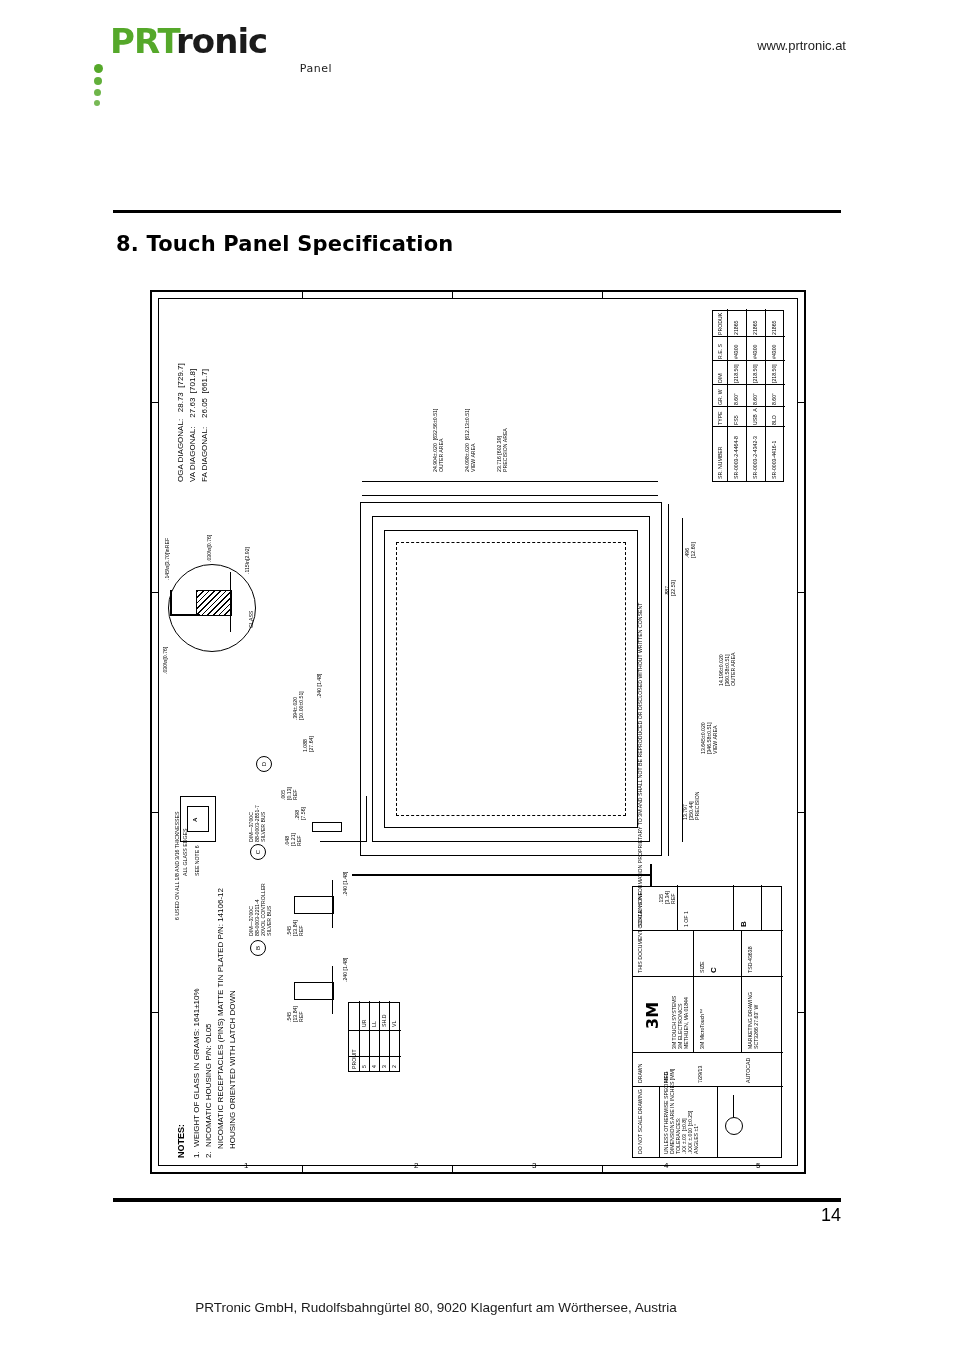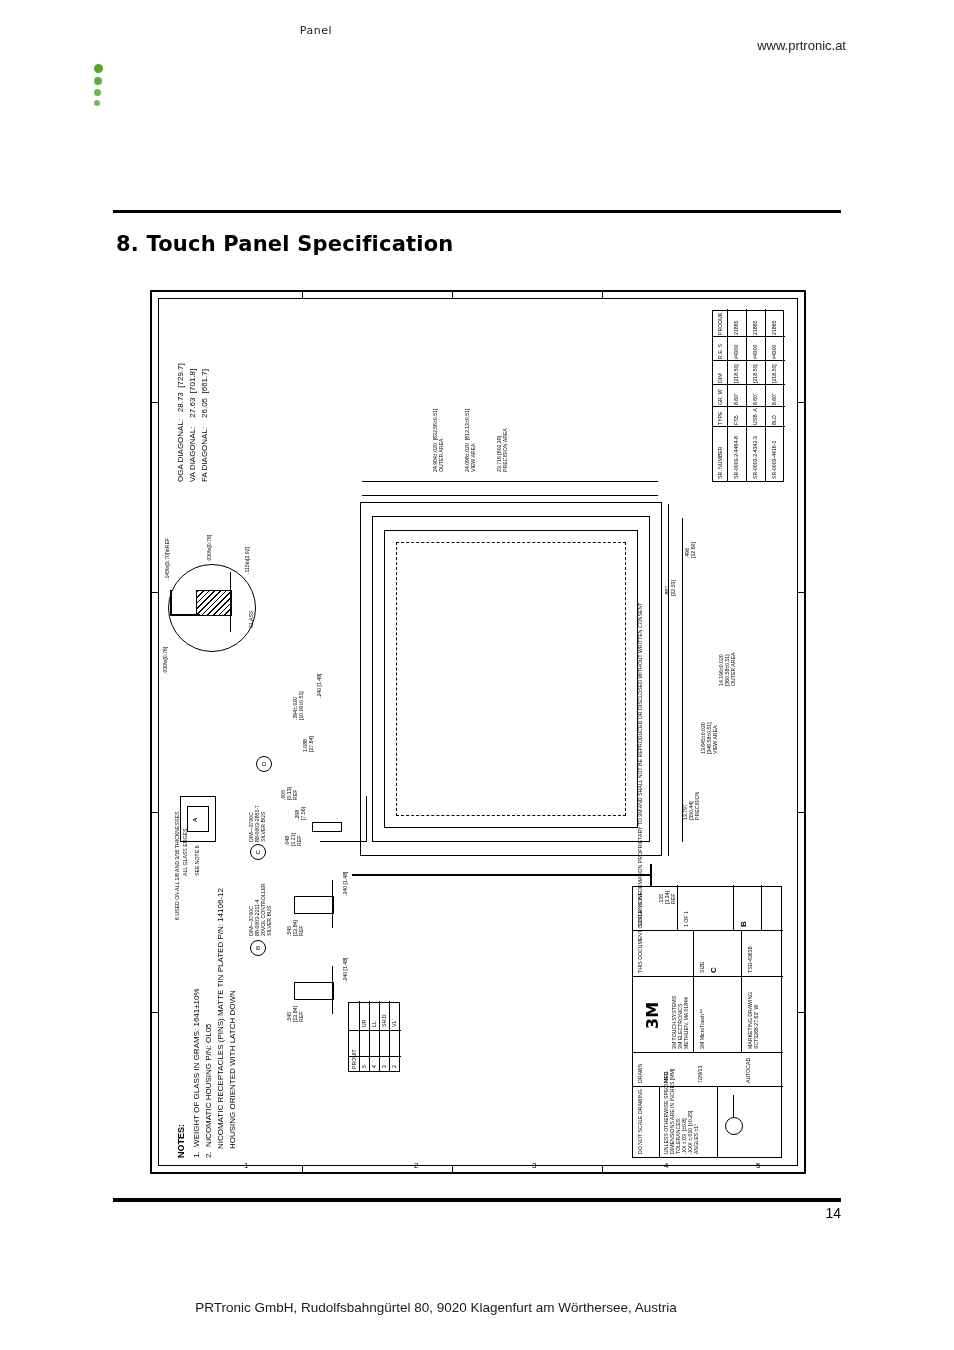--- a/index.html
+++ b/index.html
@@ -107,21 +107,21 @@
     letter-spacing: 0.2px;
     color: #000;
     text-align: right;
   }
 
   
   .page-number {
     position: absolute;
     right: 113px;
     top: 1205px;
-    font-size: 14px;
+    font-size: 18px;
     color: #000;
   }
 
   
   .page-footer {
     position: absolute;
     left: 0;
     top: 1300px;
     width: 872px;
     text-align: center;
@@ -230,20 +230,21 @@
 <div class="page-header">
 
   <div class="logo">
     <div class="logo-dots">
       <i class="d1"></i>
         <i class="d2"></i>
         <i class="d3"></i>
         <i class="d4"></i>
     </div>
     <div style="margin-left:22px;">
+      <div class="logo-text"><span class="logo-p">P</span><span class="logo-r">R</span><span class="logo-t">T</span><span class="logo-rest">ronic</span></div>
       <div class="logo-gmbh">Panel</div>
     </div>
   </div>
 
   <div class="site-url">www.prtronic.at</div>
 </div>
 
 <div class="rule-top"></div>
 
 <div class="section-title">8. Touch Panel Specification</div>

